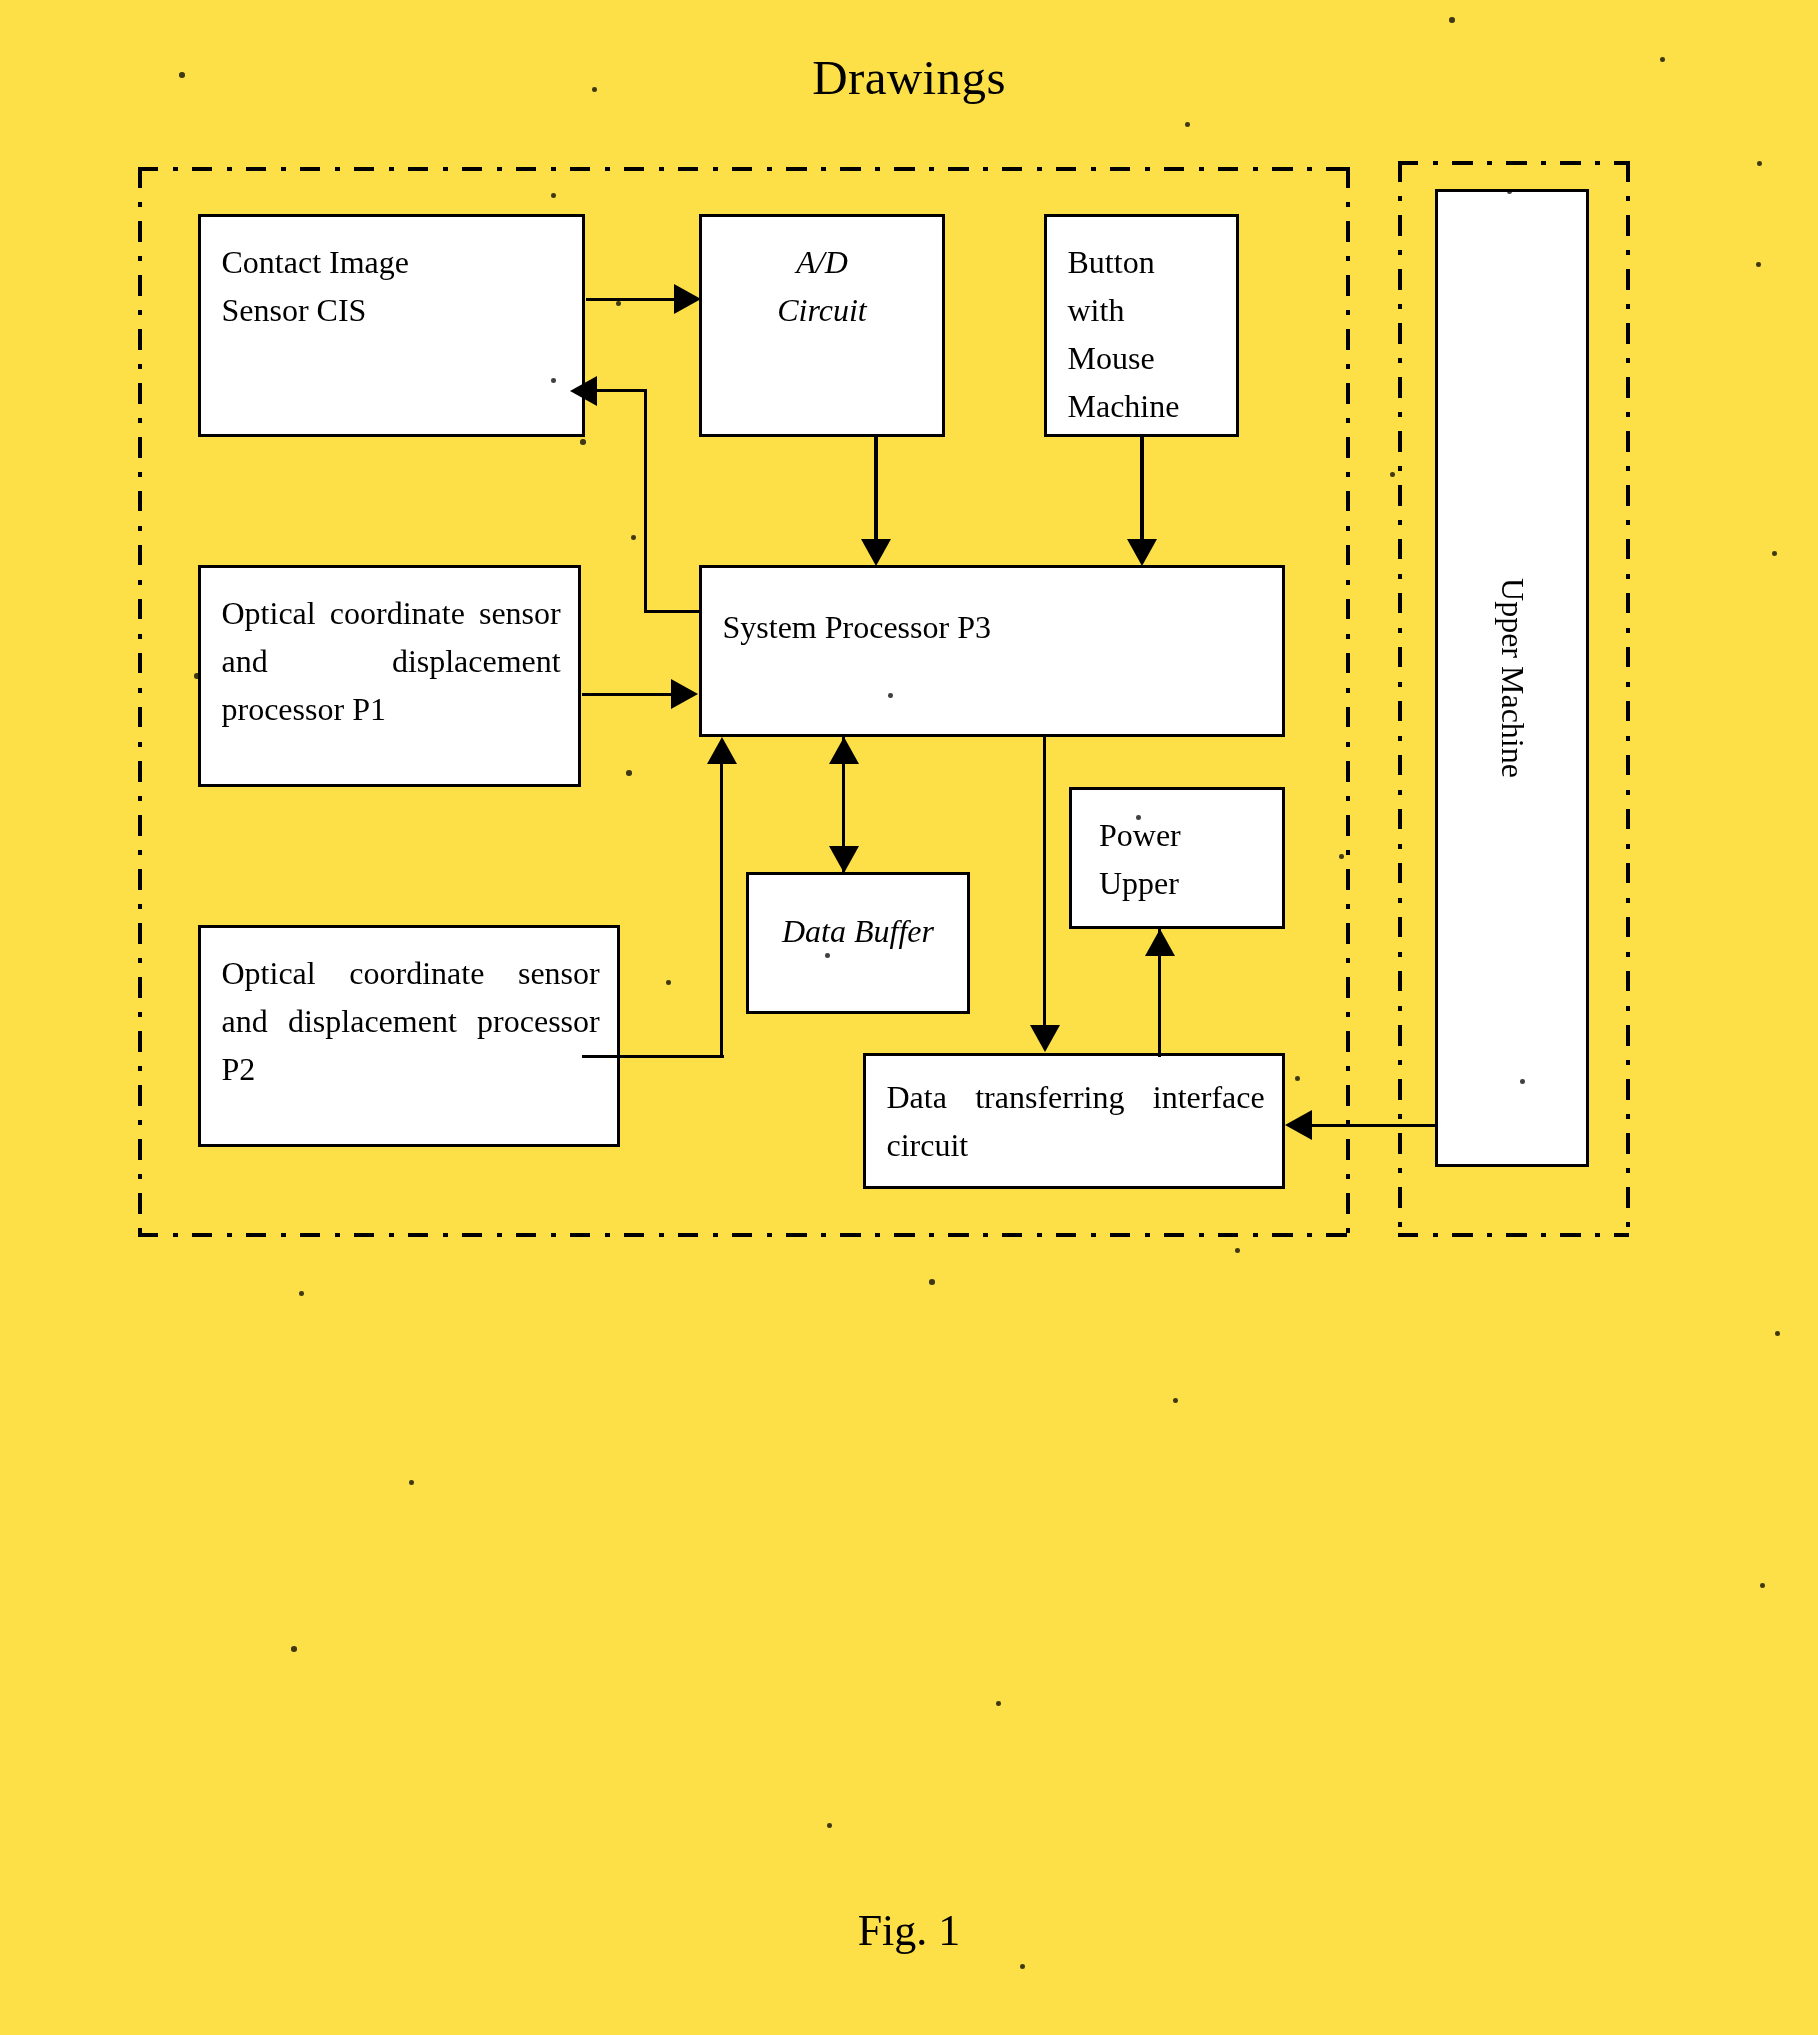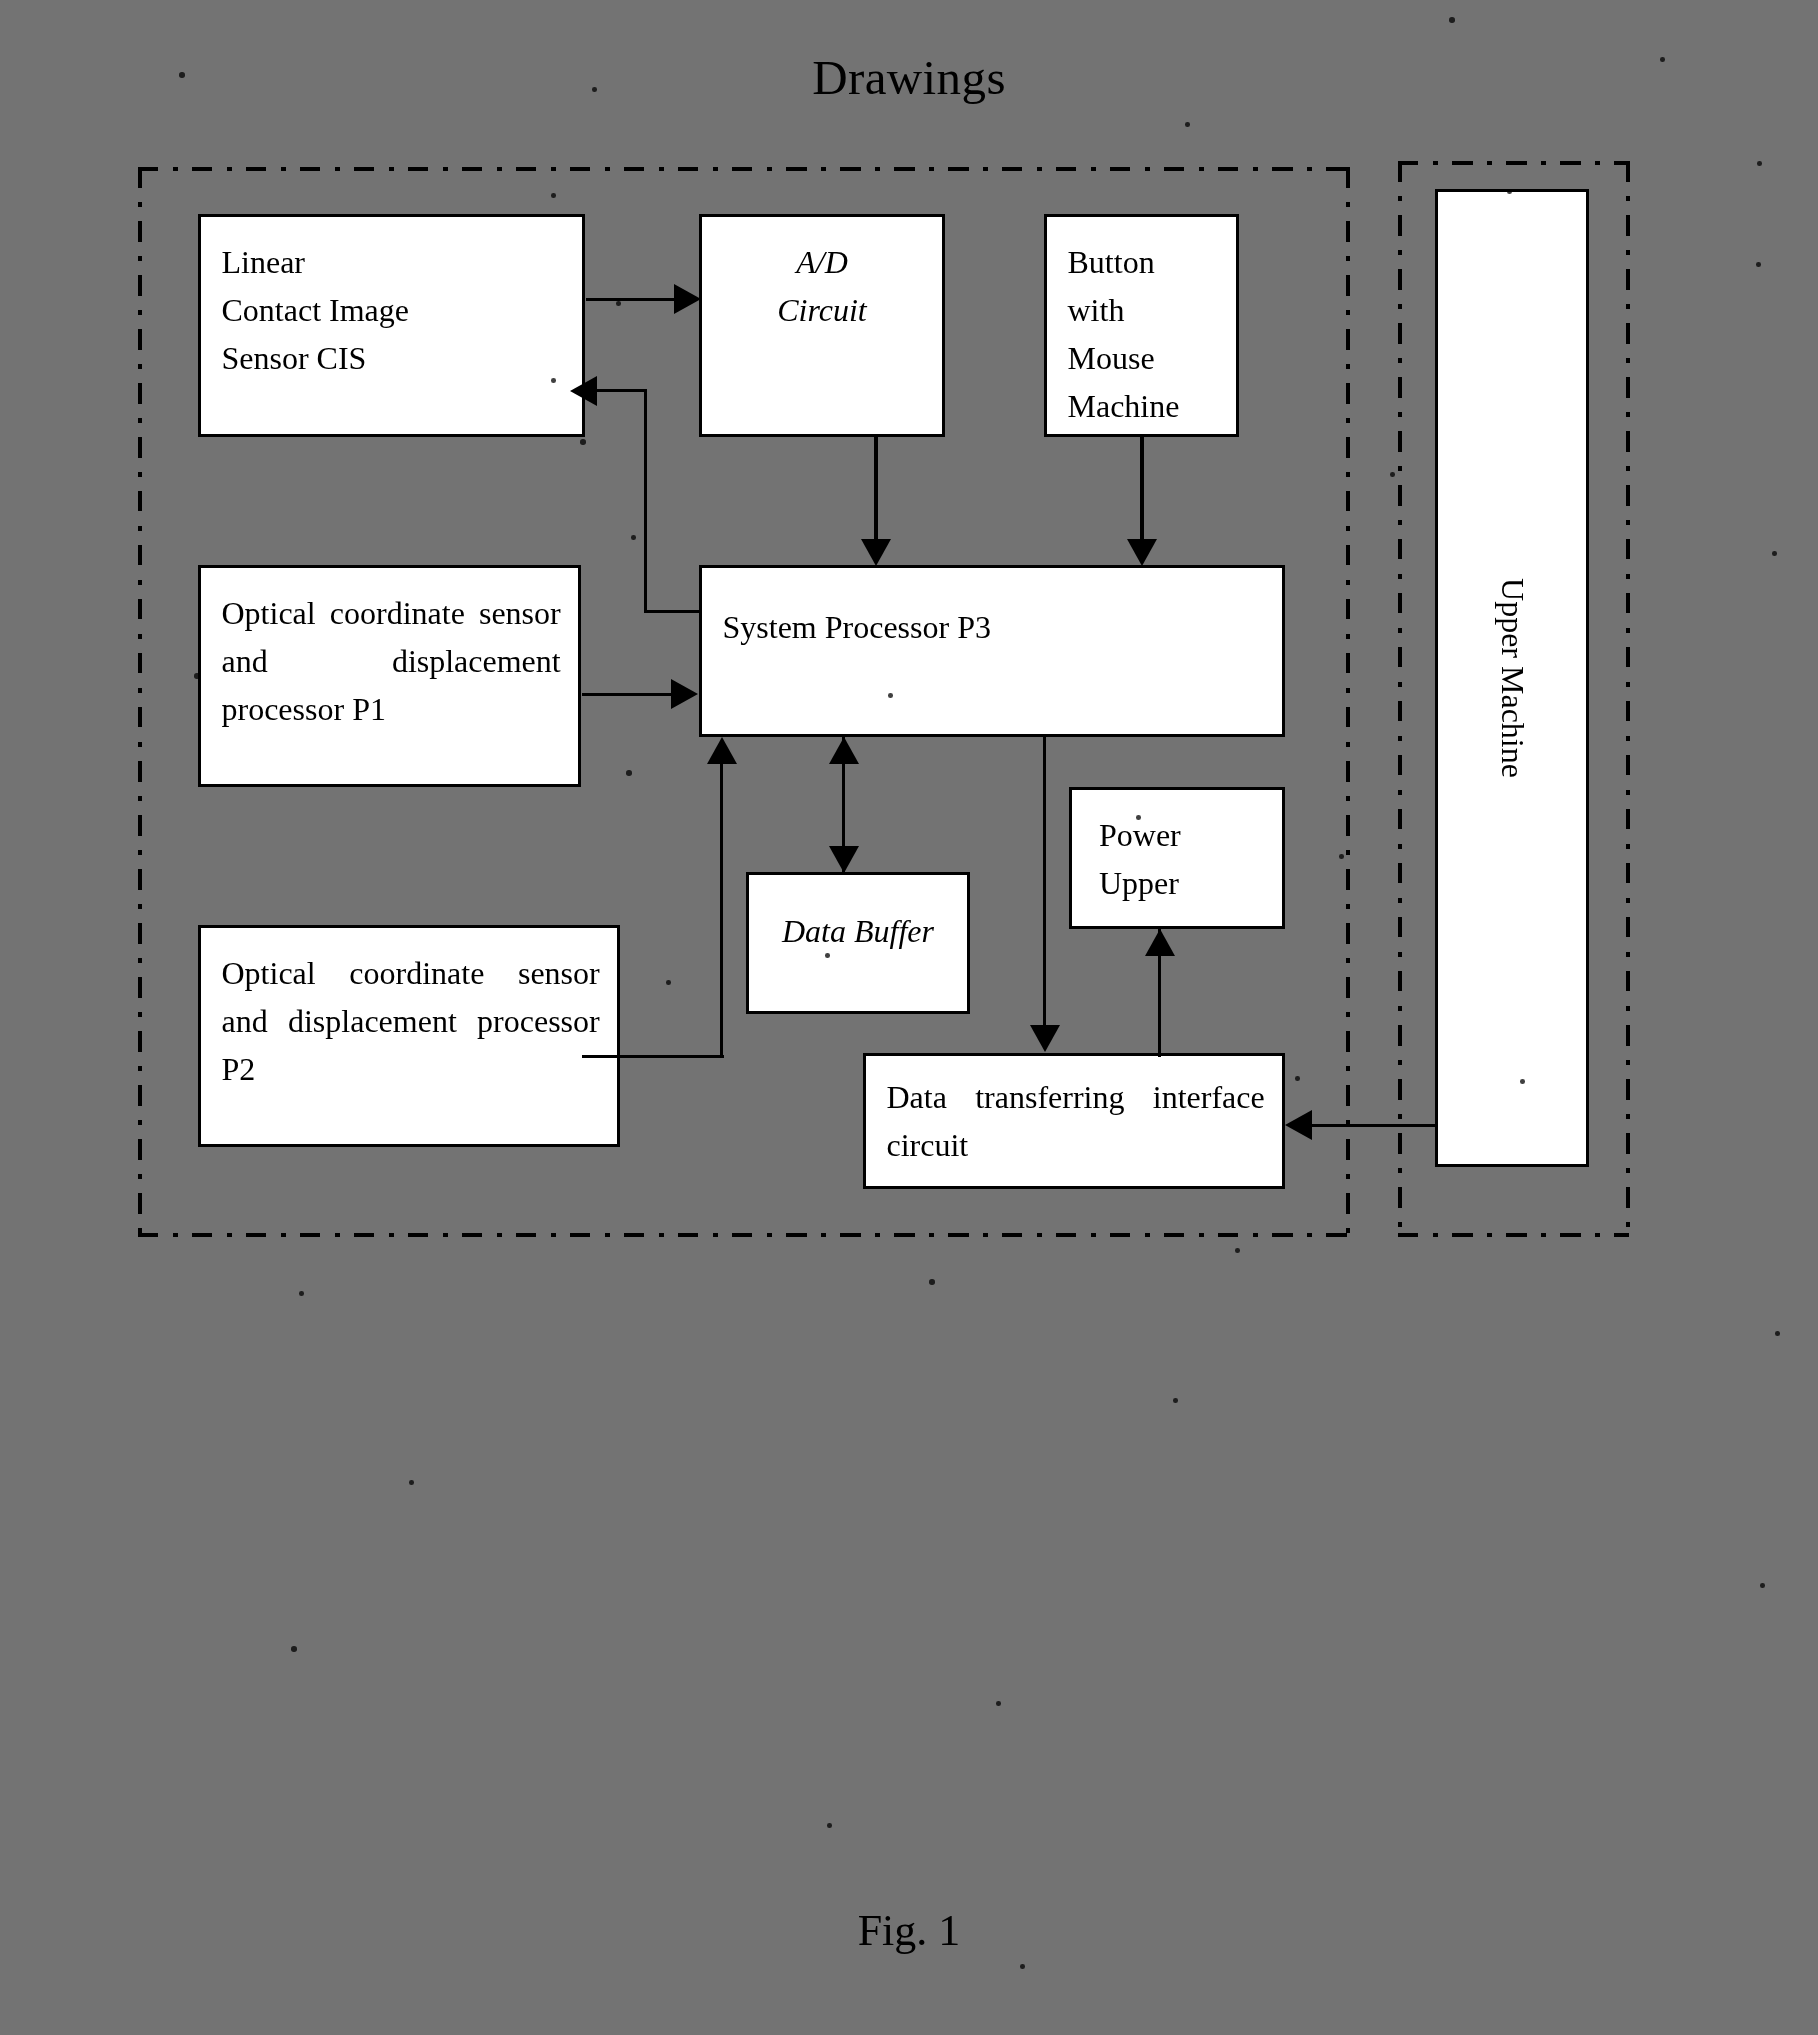--- a/index.html
+++ b/index.html
@@ -8,21 +8,21 @@
     background: #ffffff;
   }
   body {
     font-family: "Liberation Serif", "DejaVu Serif", serif;
     color: #000000;
   }
   #page {
     position: relative;
     width: 1818px;
     height: 2035px;
-    background: #737373;
+    background: #fde047;
     overflow: hidden;
   }
 
   
   #doc-title {
     position: absolute;
     left: 0;
     top: 49px;
     width: 1818px;
     text-align: center;
@@ -168,21 +168,20 @@
 
   <div>
     <div class="dd-h" style="left:1398px; top:161px; width:231px;"></div>
     <div class="dd-h" style="left:1398px; top:1233px; width:231px;"></div>
     <div class="dd-v" style="left:1398px; top:161px; height:1076px;"></div>
     <div class="dd-v" style="left:1626px; top:161px; height:1076px;"></div>
   </div>
 
   <div class="node" id="node-cis" style="left:198px; top:214px; width:387px; height:223px;">
     <div class="txt">
-      <div>Linear</div>
       <div>Contact Image</div>
       <div>Sensor CIS</div>
     </div>
   </div>
 
   <div class="node" id="node-ad" style="left:699px; top:214px; width:246px; height:223px;">
     <div class="txt center">
       <div>A/D</div>
       <div>Circuit</div>
     </div>

